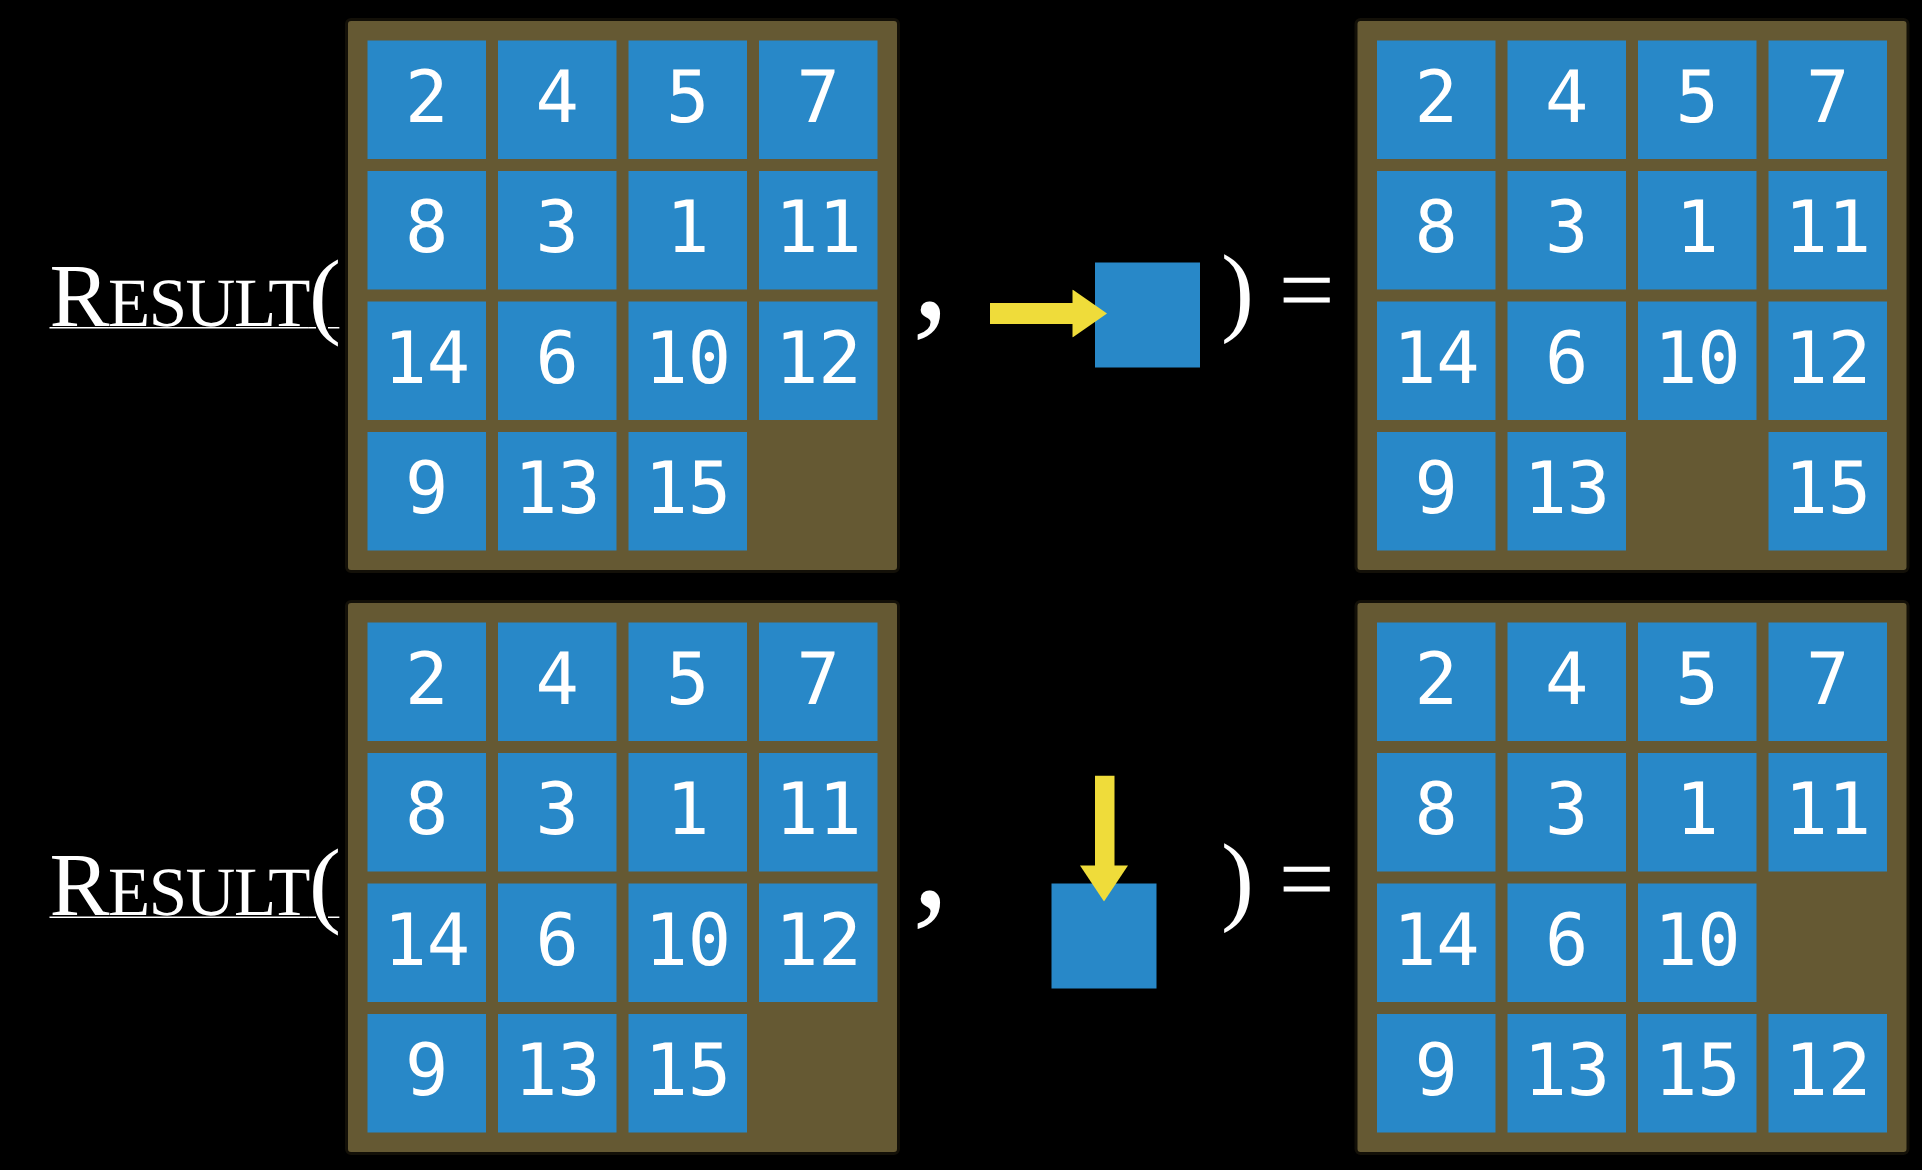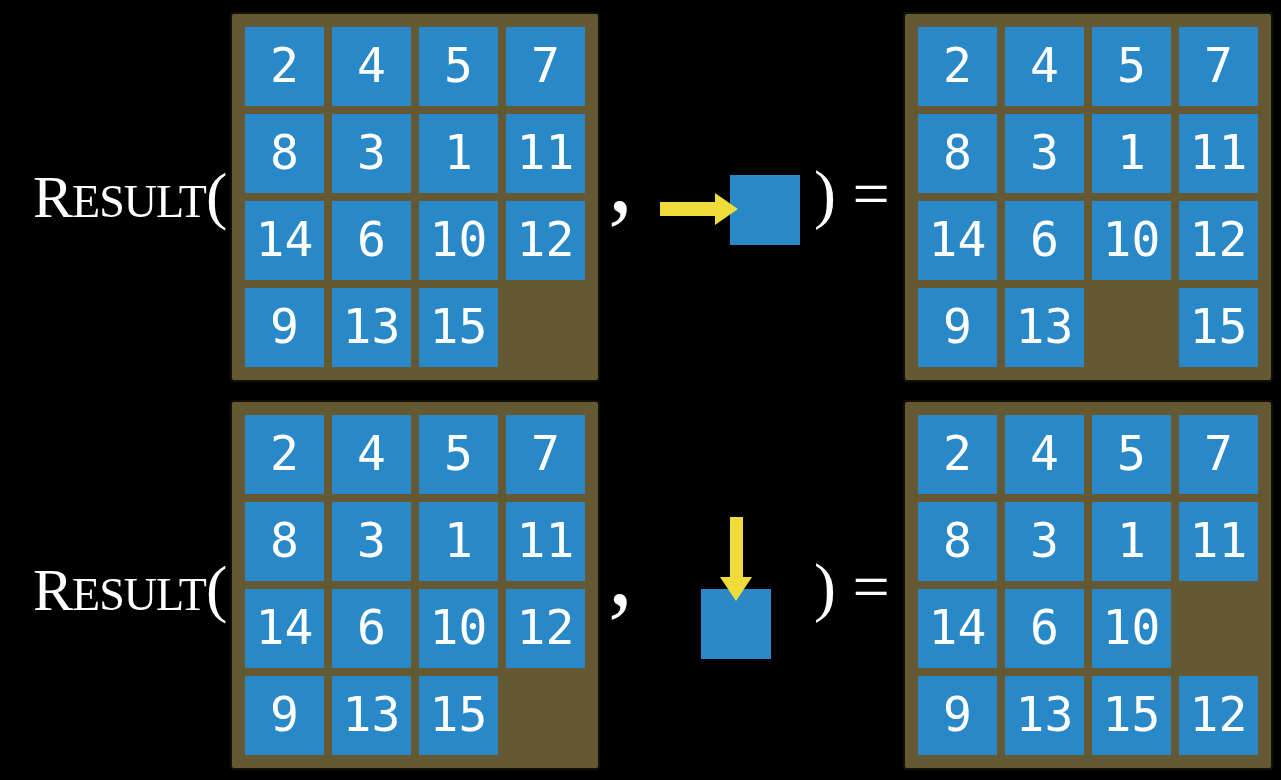--- a/index.html
+++ b/index.html
@@ -37,20 +37,21 @@
     box-sizing:border-box;
   }
   .tile.blank{background:transparent;}
   
   .func-label{
     position:absolute;
     color:var(--label-text,#ffffff);
     white-space:nowrap;
     line-height:1;
     letter-spacing:-1px;
+    text-decoration:underline;
   }
   .fn-big{font-size:60px;}
   .fn-small{font-size:46px;}
   .fn-paren{font-size:64px;}
   
   .comma{
     position:absolute;
     color:var(--label-text,#ffffff);
     font-size:100px;
     line-height:1;

